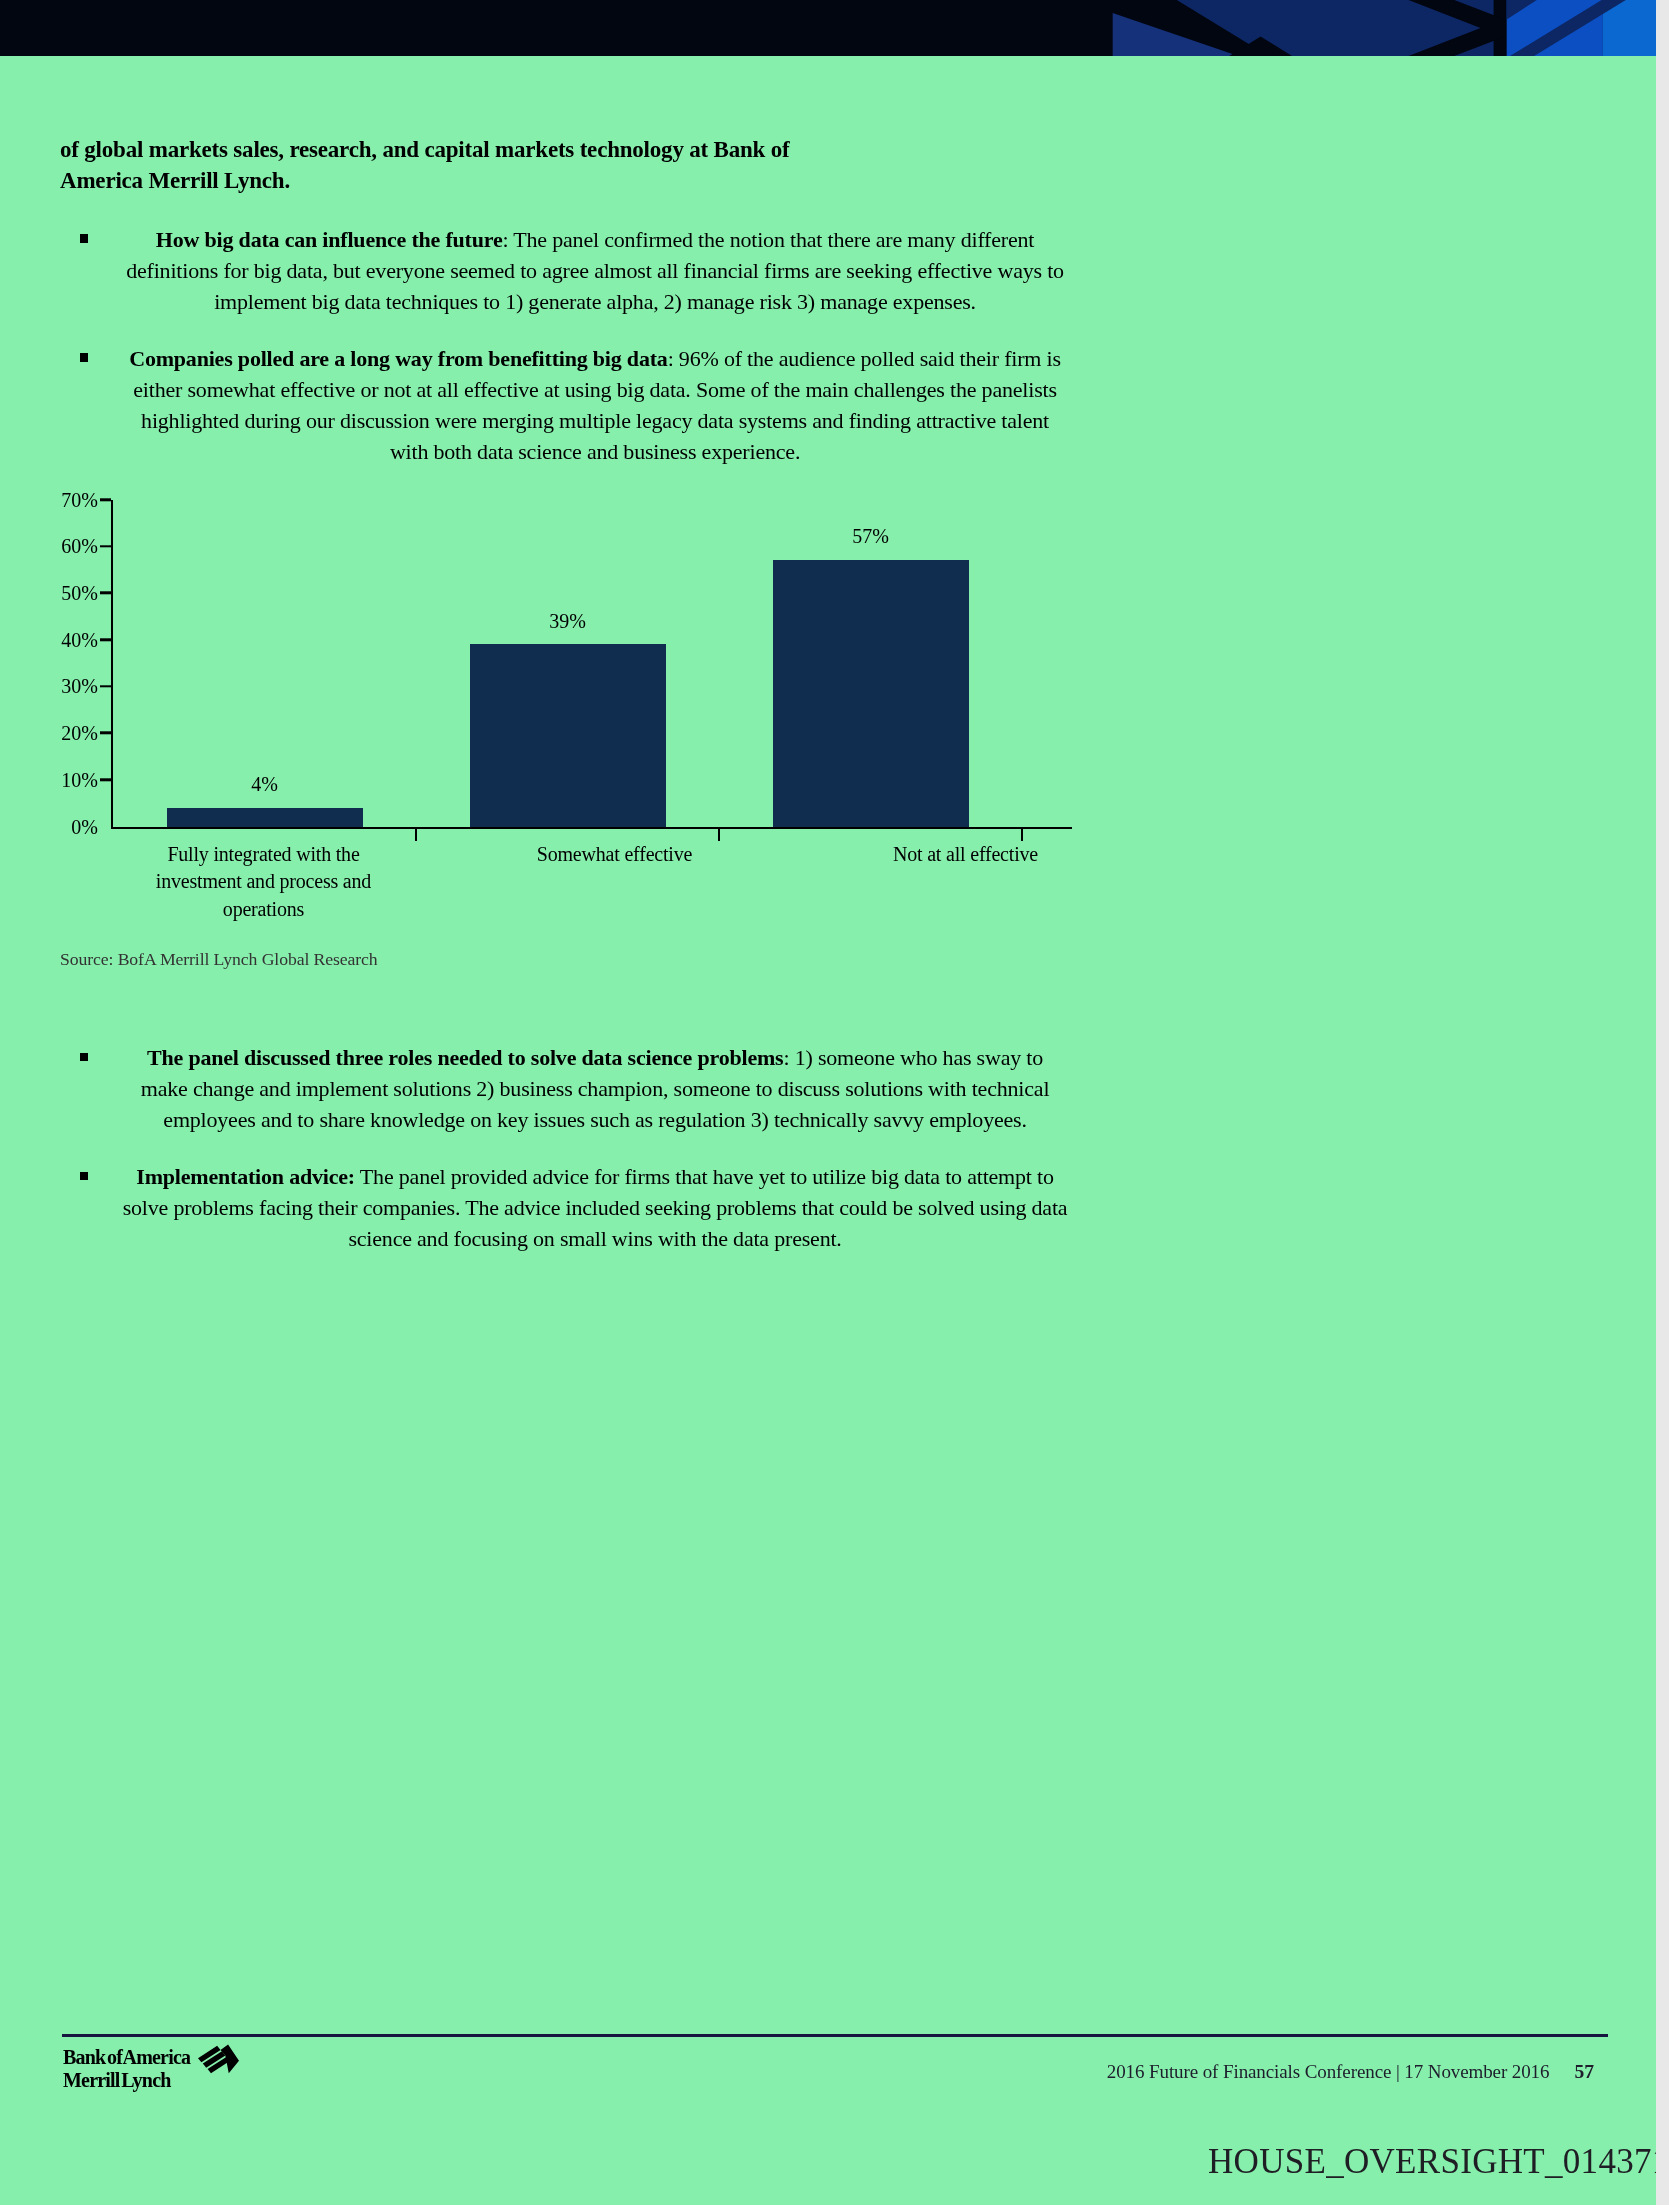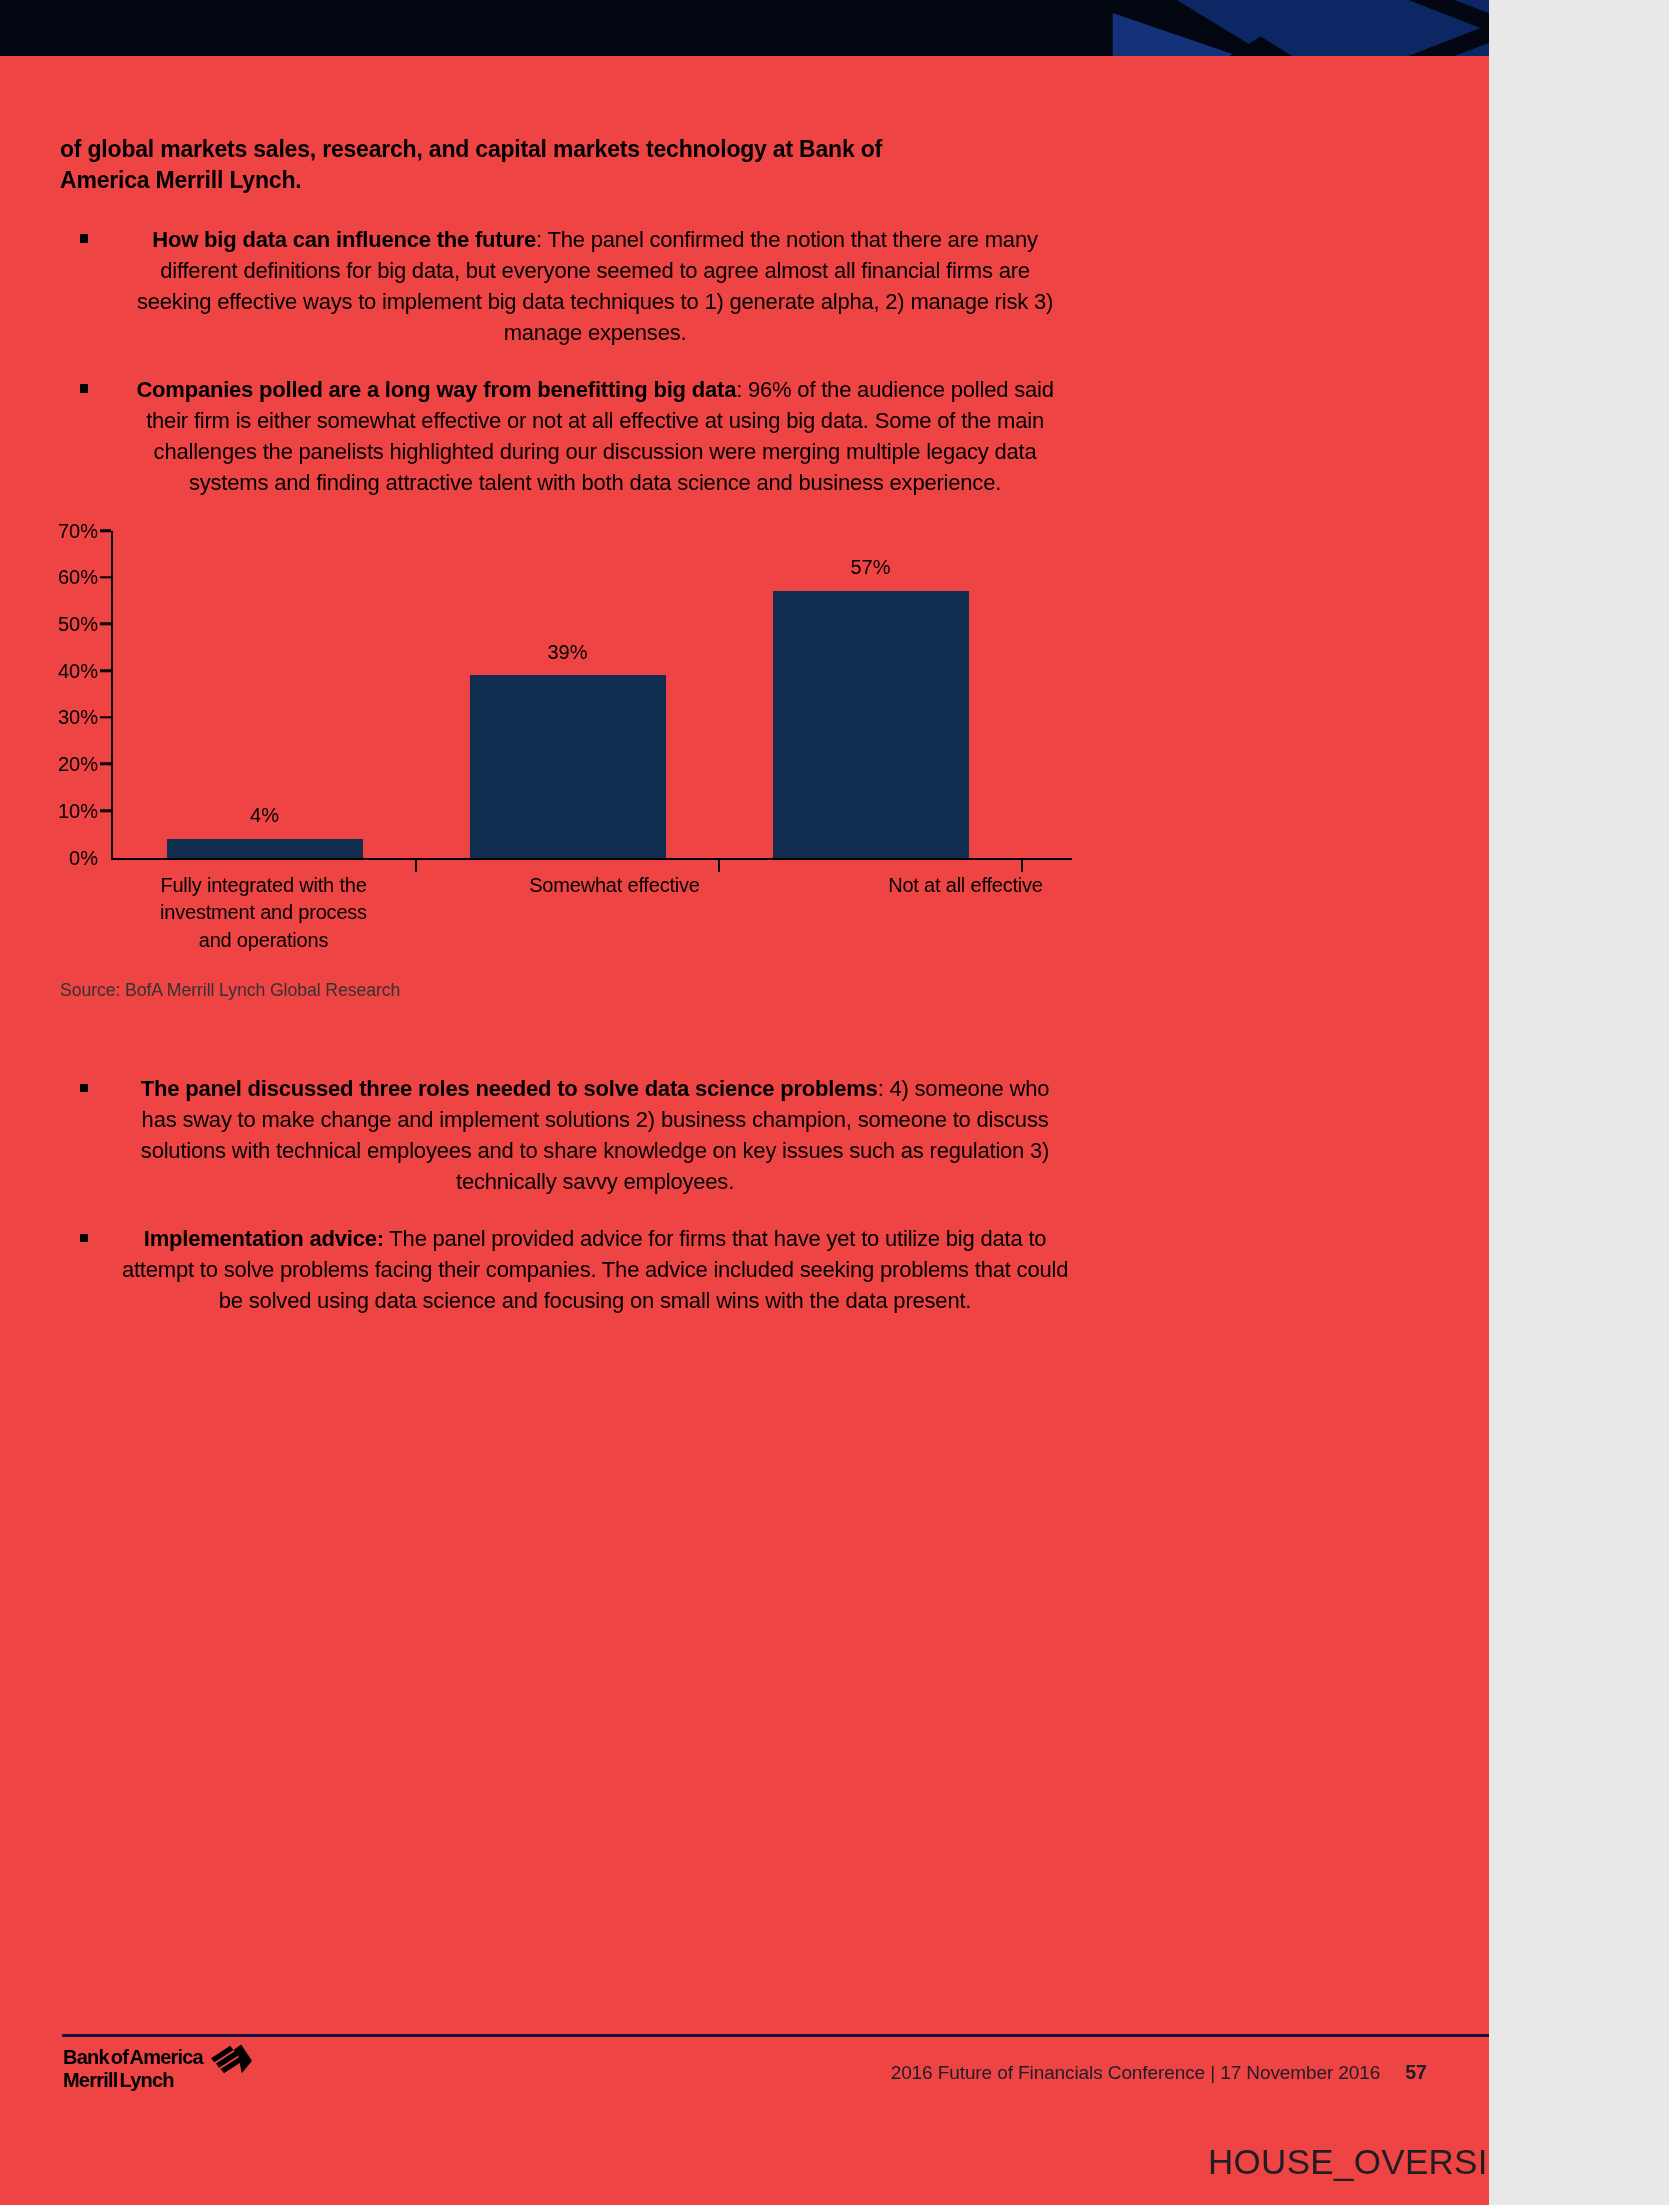--- a/index.html
+++ b/index.html
@@ -1,17 +1,17 @@
 <!DOCTYPE html>
 <html style="font-size:10.5px"><head>
 <meta charset="utf-8">
 <style>
   html,body{margin:0;padding:0;background:#e8e8e8;}
-  .page{position:relative;width:1489px;height:2205px;background:#ef4444;overflow:hidden;
-        font-family:Liberation Sans, sans-serif;color:#000;}
+  .page{position:relative;width:1656px;height:2205px;background:#86efac;overflow:hidden;
+        font-family:Liberation Serif, serif;color:#000;}
   .banner{position:absolute;top:0;left:0;width:1669px;height:56px;display:block;}
   .content{position:absolute;left:60px;top:134px;width:1009px;}
   .intro{font-weight:bold;font-size:23px;line-height:31px;letter-spacing:-0.2px;margin:0;}
   .introline{display:block;}
   .bullets{margin-top:27.5px;}
   .bullet{display:flex;margin-bottom:26px;}
   .sq{flex:0 0 auto;width:8.5px;height:8.5px;background:#000;margin:10.5px 0 0 19.6px;}
   .btxt{margin:0 0 0 33px;font-size:22px;line-height:31px;width:950px;letter-spacing:-0.2px;text-align:center;}
   .btxt b{letter-spacing:-0.2px;}
   .chart{margin-top:2.6px;}
@@ -120,21 +120,21 @@
           <div class="cat"><span>Fully integrated with the investment and process and operations</span></div>
           <div class="cat"><span>Somewhat effective</span></div>
           <div class="cat"><span>Not at all effective</span></div>
         </div>
       <div class="source">Source: BofA Merrill Lynch Global Research</div>
     </div>
 
     <div class="bullets section2">
       <div class="bullet">
         <span class="sq"></span>
-        <p class="btxt"><b>The panel discussed three roles needed to solve data science problems</b><span>: 4) someone who has sway to make change and implement solutions 2) business champion, someone to discuss solutions with technical employees and to share knowledge on key issues such as regulation 3) technically savvy employees.</span></p>
+        <p class="btxt"><b>The panel discussed three roles needed to solve data science problems</b><span>: 1) someone who has sway to make change and implement solutions 2) business champion, someone to discuss solutions with technical employees and to share knowledge on key issues such as regulation 3) technically savvy employees.</span></p>
       </div>
       <div class="bullet">
         <span class="sq"></span>
         <p class="btxt"><b>Implementation advice:</b><span> The panel provided advice for firms that have yet to utilize big data to attempt to solve problems facing their companies. The advice included seeking problems that could be solved using data science and focusing on small wins with the data present.</span></p>
       </div>
     </div>
 
   </div>
 
   <div class="footer-rule" style="background: rgb(21, 21, 63);"></div>

